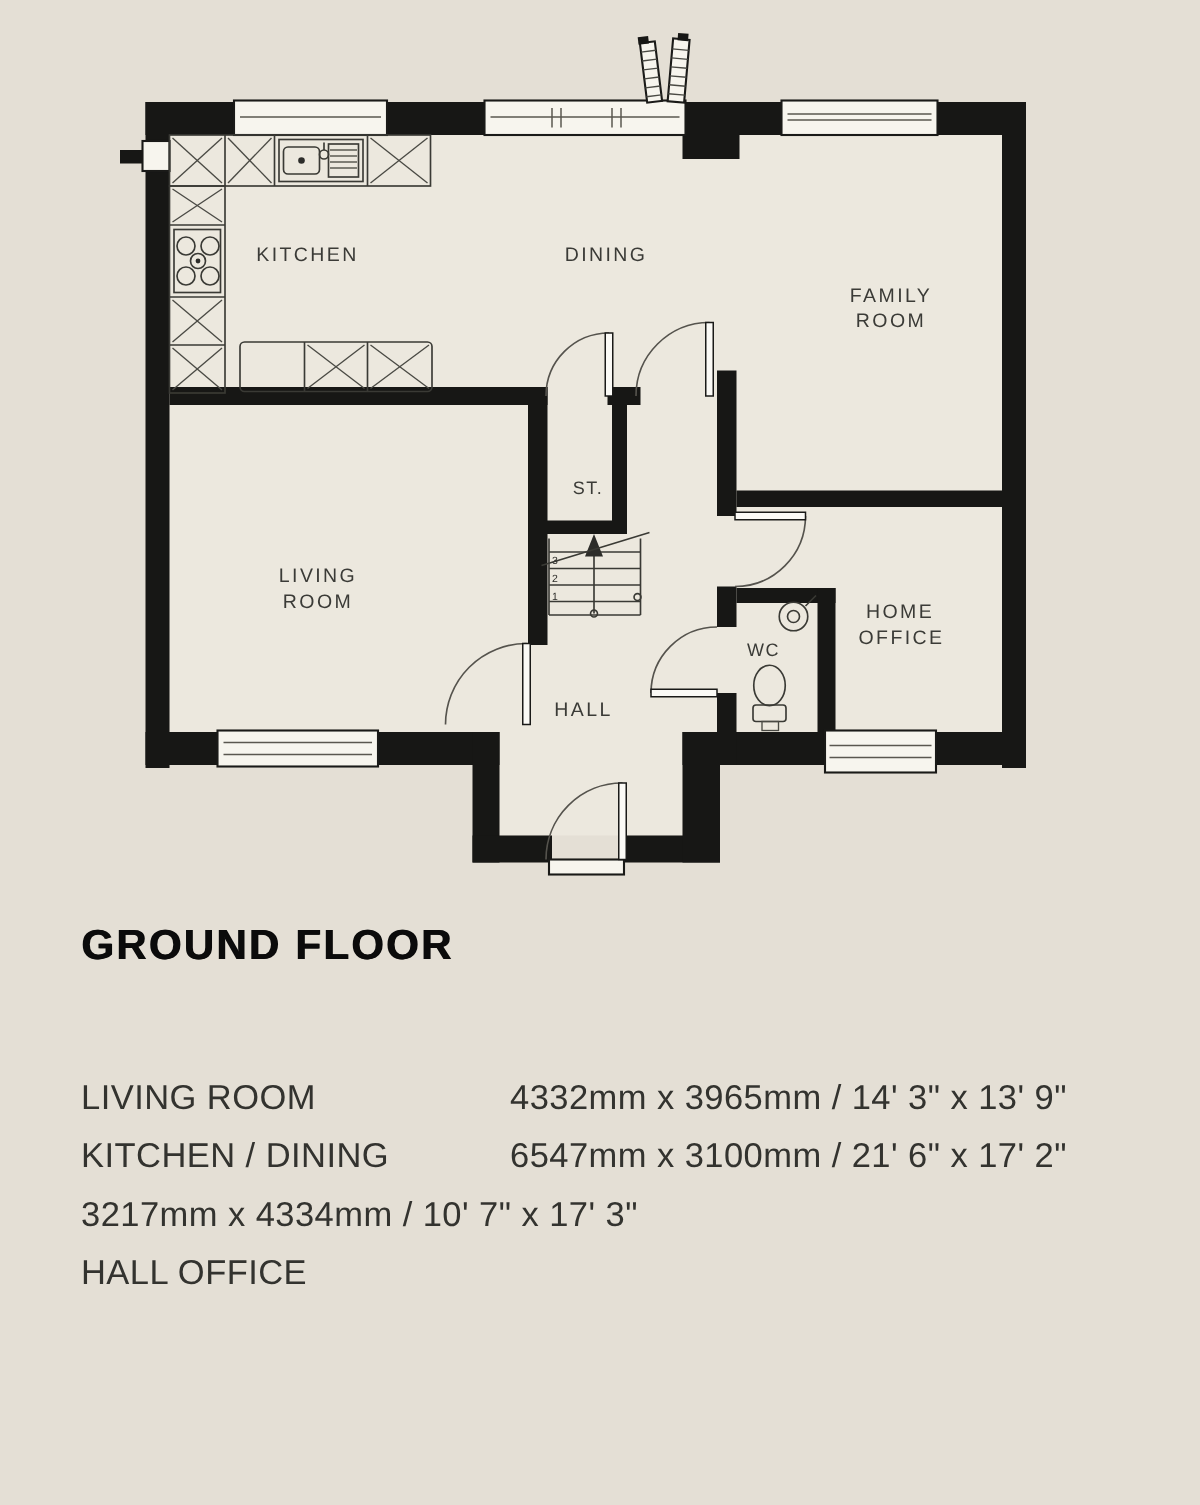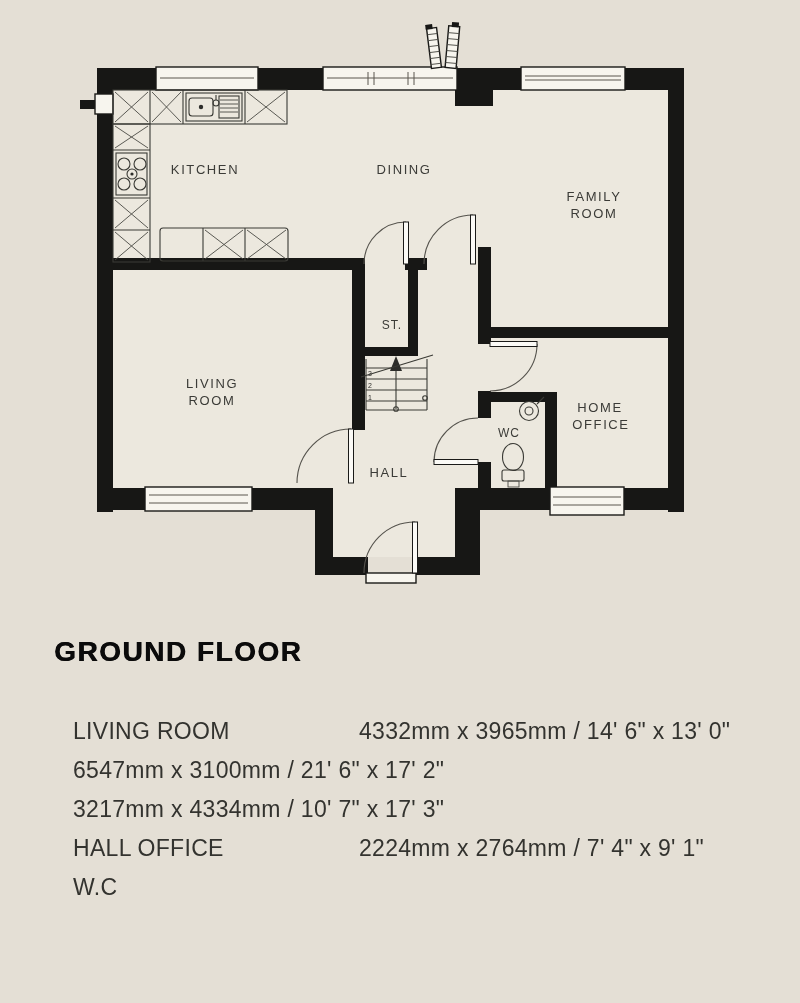--- a/index.html
+++ b/index.html
@@ -15,30 +15,29 @@
   .win{fill:var(--window);stroke:#1a1a18;stroke-width:1.4;}
   .wln{stroke:#5a574f;stroke-width:1;fill:none;}
   .fx{stroke:#3a3a35;stroke-width:1.1;fill:none;}
   .fxl{stroke:#4a4a44;stroke-width:0.9;fill:none;}
   .arc{stroke:#55534d;stroke-width:1.1;fill:none;}
   .leaf{fill:#fbfaf6;stroke:#1a1a18;stroke-width:1;}
   .rlabel{font-family:"Liberation Sans",sans-serif;font-size:13px;fill:var(--text);letter-spacing:1.6px;text-anchor:middle;}
   .rlabel.sm{font-size:12px;letter-spacing:1px;}
   .stnum{font-family:"Liberation Sans",sans-serif;font-size:7px;fill:#2d2d2a;text-anchor:middle;}
   .title{
-    position:absolute;left:54px;top:636px;
+    position:absolute;left:54px;top:614px;
     font-size:28px;font-weight:bold;letter-spacing:1.5px;color:#0b0b0b;
     text-shadow:0.6px 0 0 #0b0b0b;
   }
   .dims{position:absolute;left:54px;top:712px;width:710px;}
   .dim-row{
     display:grid;grid-template-columns:286px 1fr;
     font-size:23px;line-height:39px;color:#33332f;letter-spacing:0.3px;
     white-space:nowrap;
-    margin-left:19px;
   }
 </style>
 </head>
 <body>
 
 <div class="screen">
 
   <svg viewBox="0 0 800 620" width="800" height="620">
 
     <g>
@@ -259,30 +258,29 @@
       <text class="rlabel" x="600" y="412">HOME</text>
       <text class="rlabel" x="601" y="429">OFFICE</text>
     </g>
   </svg>
 
   <div class="title">GROUND FLOOR</div>
 
   <div class="dims">
     <div class="dim-row">
       <span>LIVING ROOM</span>
-      <span>4332mm x 3965mm / 14' 6" x 13' 0"</span>
-    </div>
-    <div class="dim-row">
+      <span>4332mm x 3965mm / 14' 3" x 13' 9"</span>
+    </div>
+    <div class="dim-row">
+      <span>KITCHEN / DINING</span>
       <span>6547mm x 3100mm / 21' 6" x 17' 2"</span>
     </div>
     <div class="dim-row">
       <span>3217mm x 4334mm / 10' 7" x 17' 3"</span>
     </div>
     <div class="dim-row">
       <span>HALL OFFICE</span>
-      <span>2224mm x 2764mm / 7' 4" x 9' 1"</span>
-    </div>
-    <div class="dim-row">
-      <span>W.C</span>
+    </div>
+    <div class="dim-row">
     </div>
   </div>
 
 </div>
 
 </body></html>

